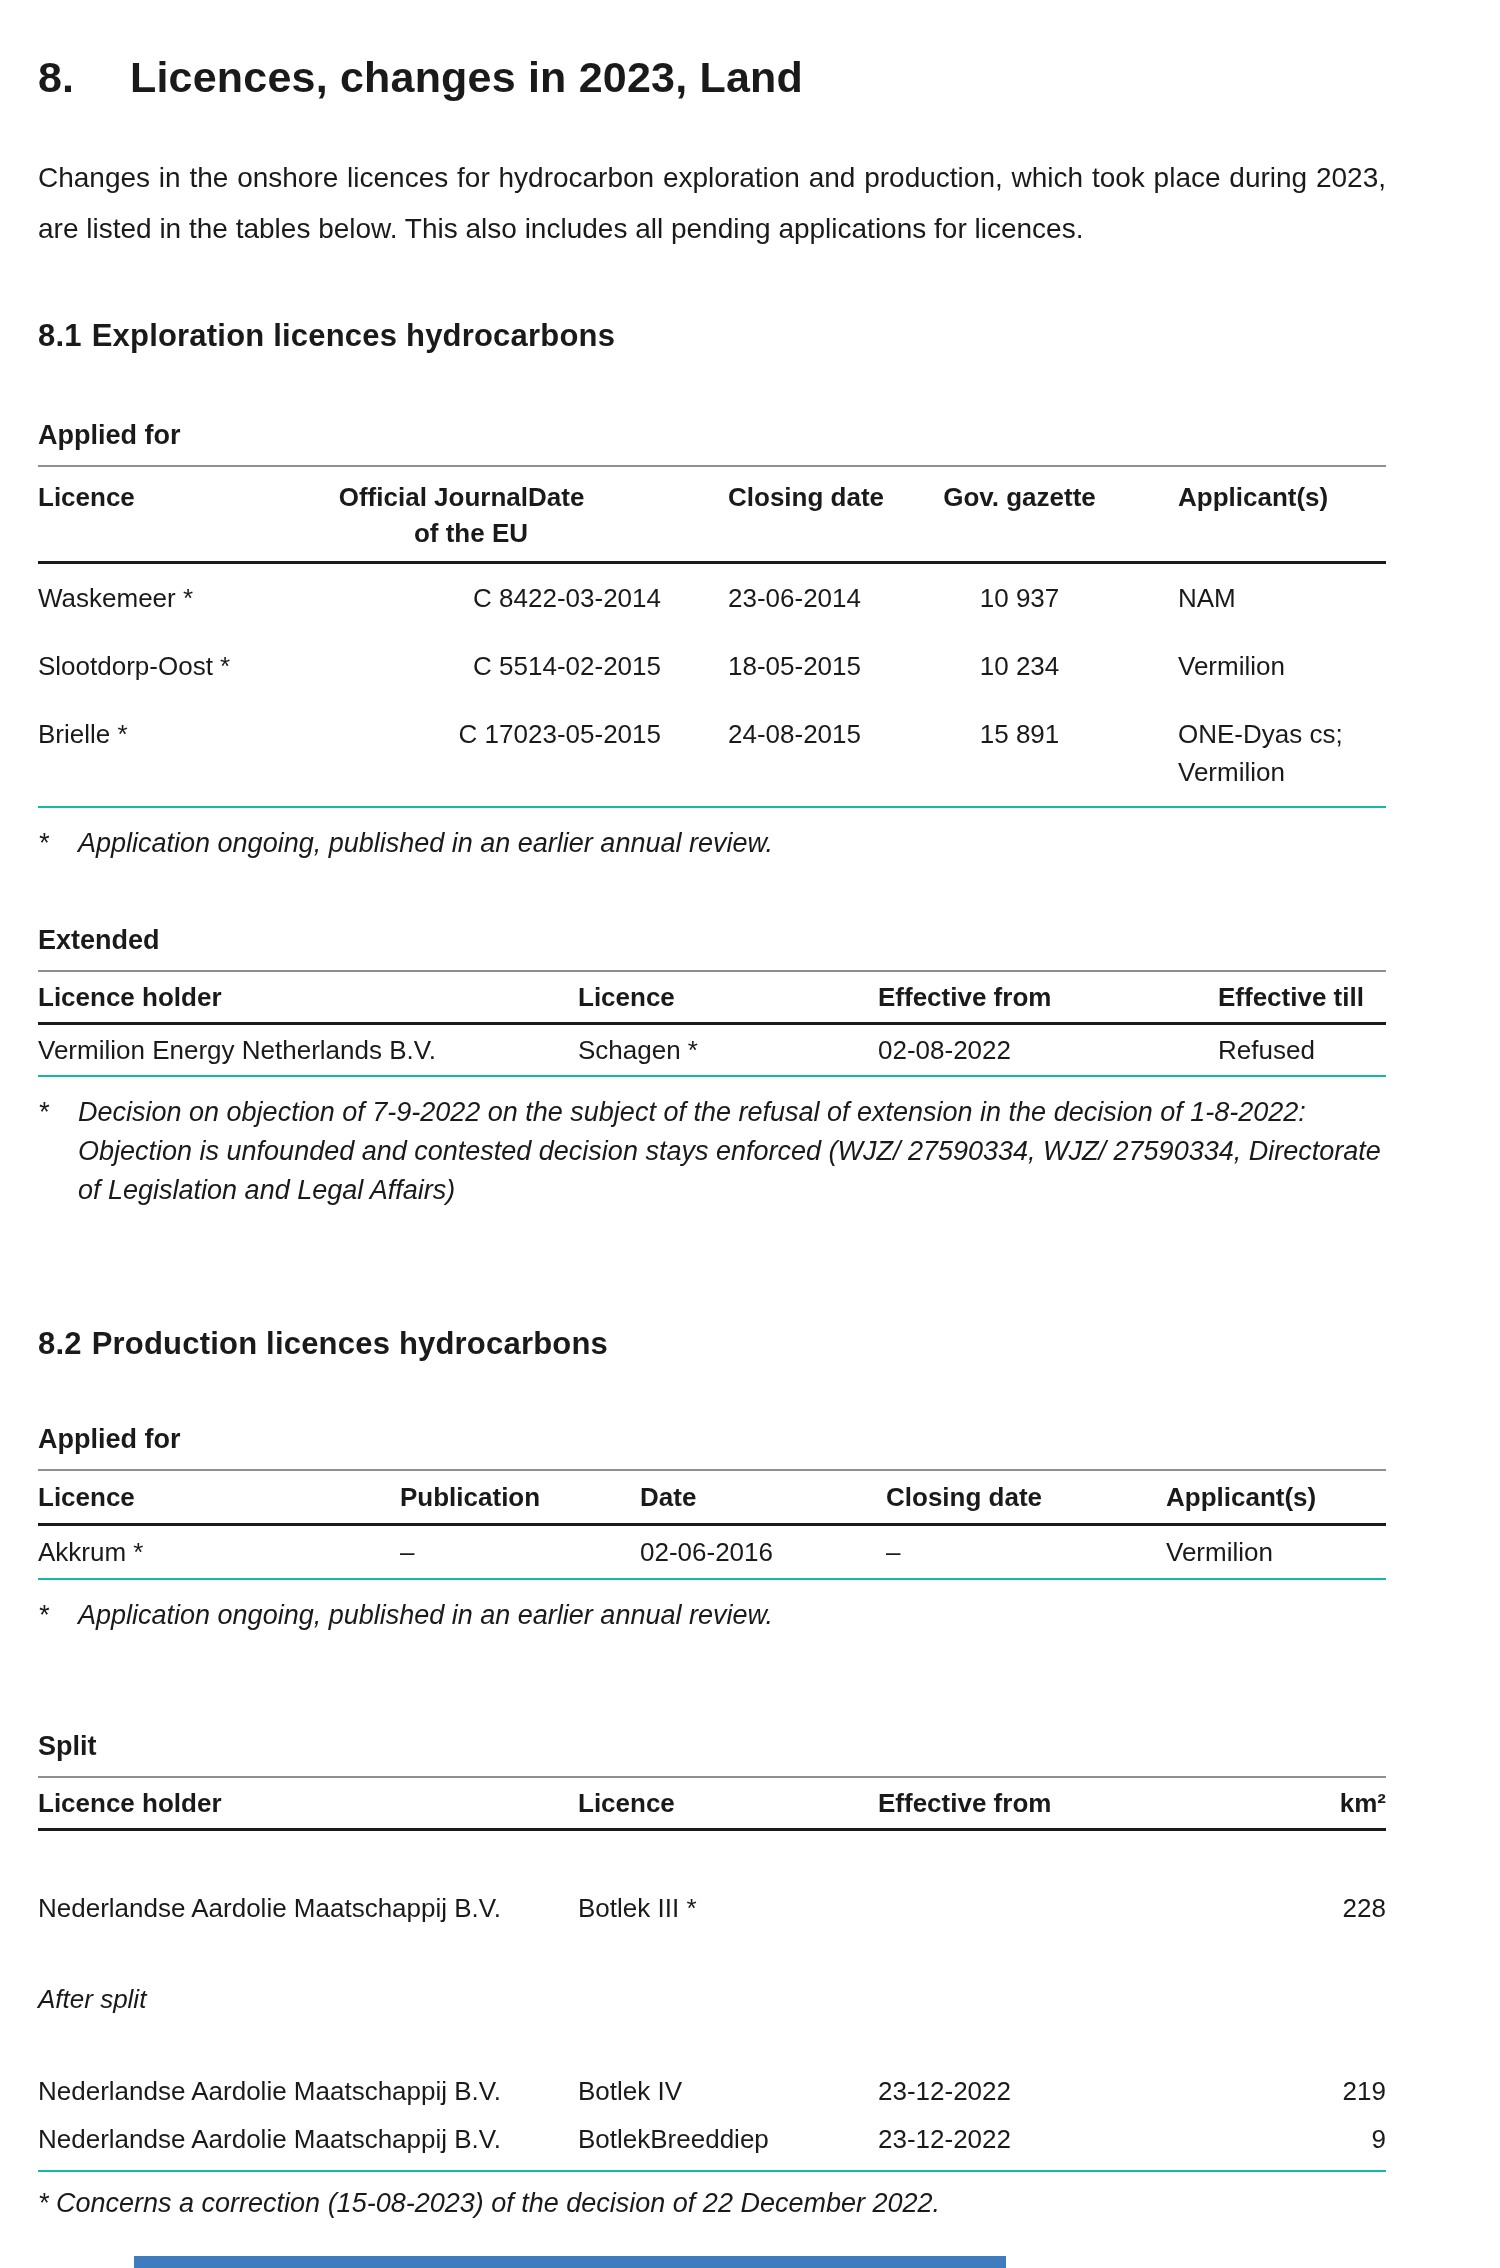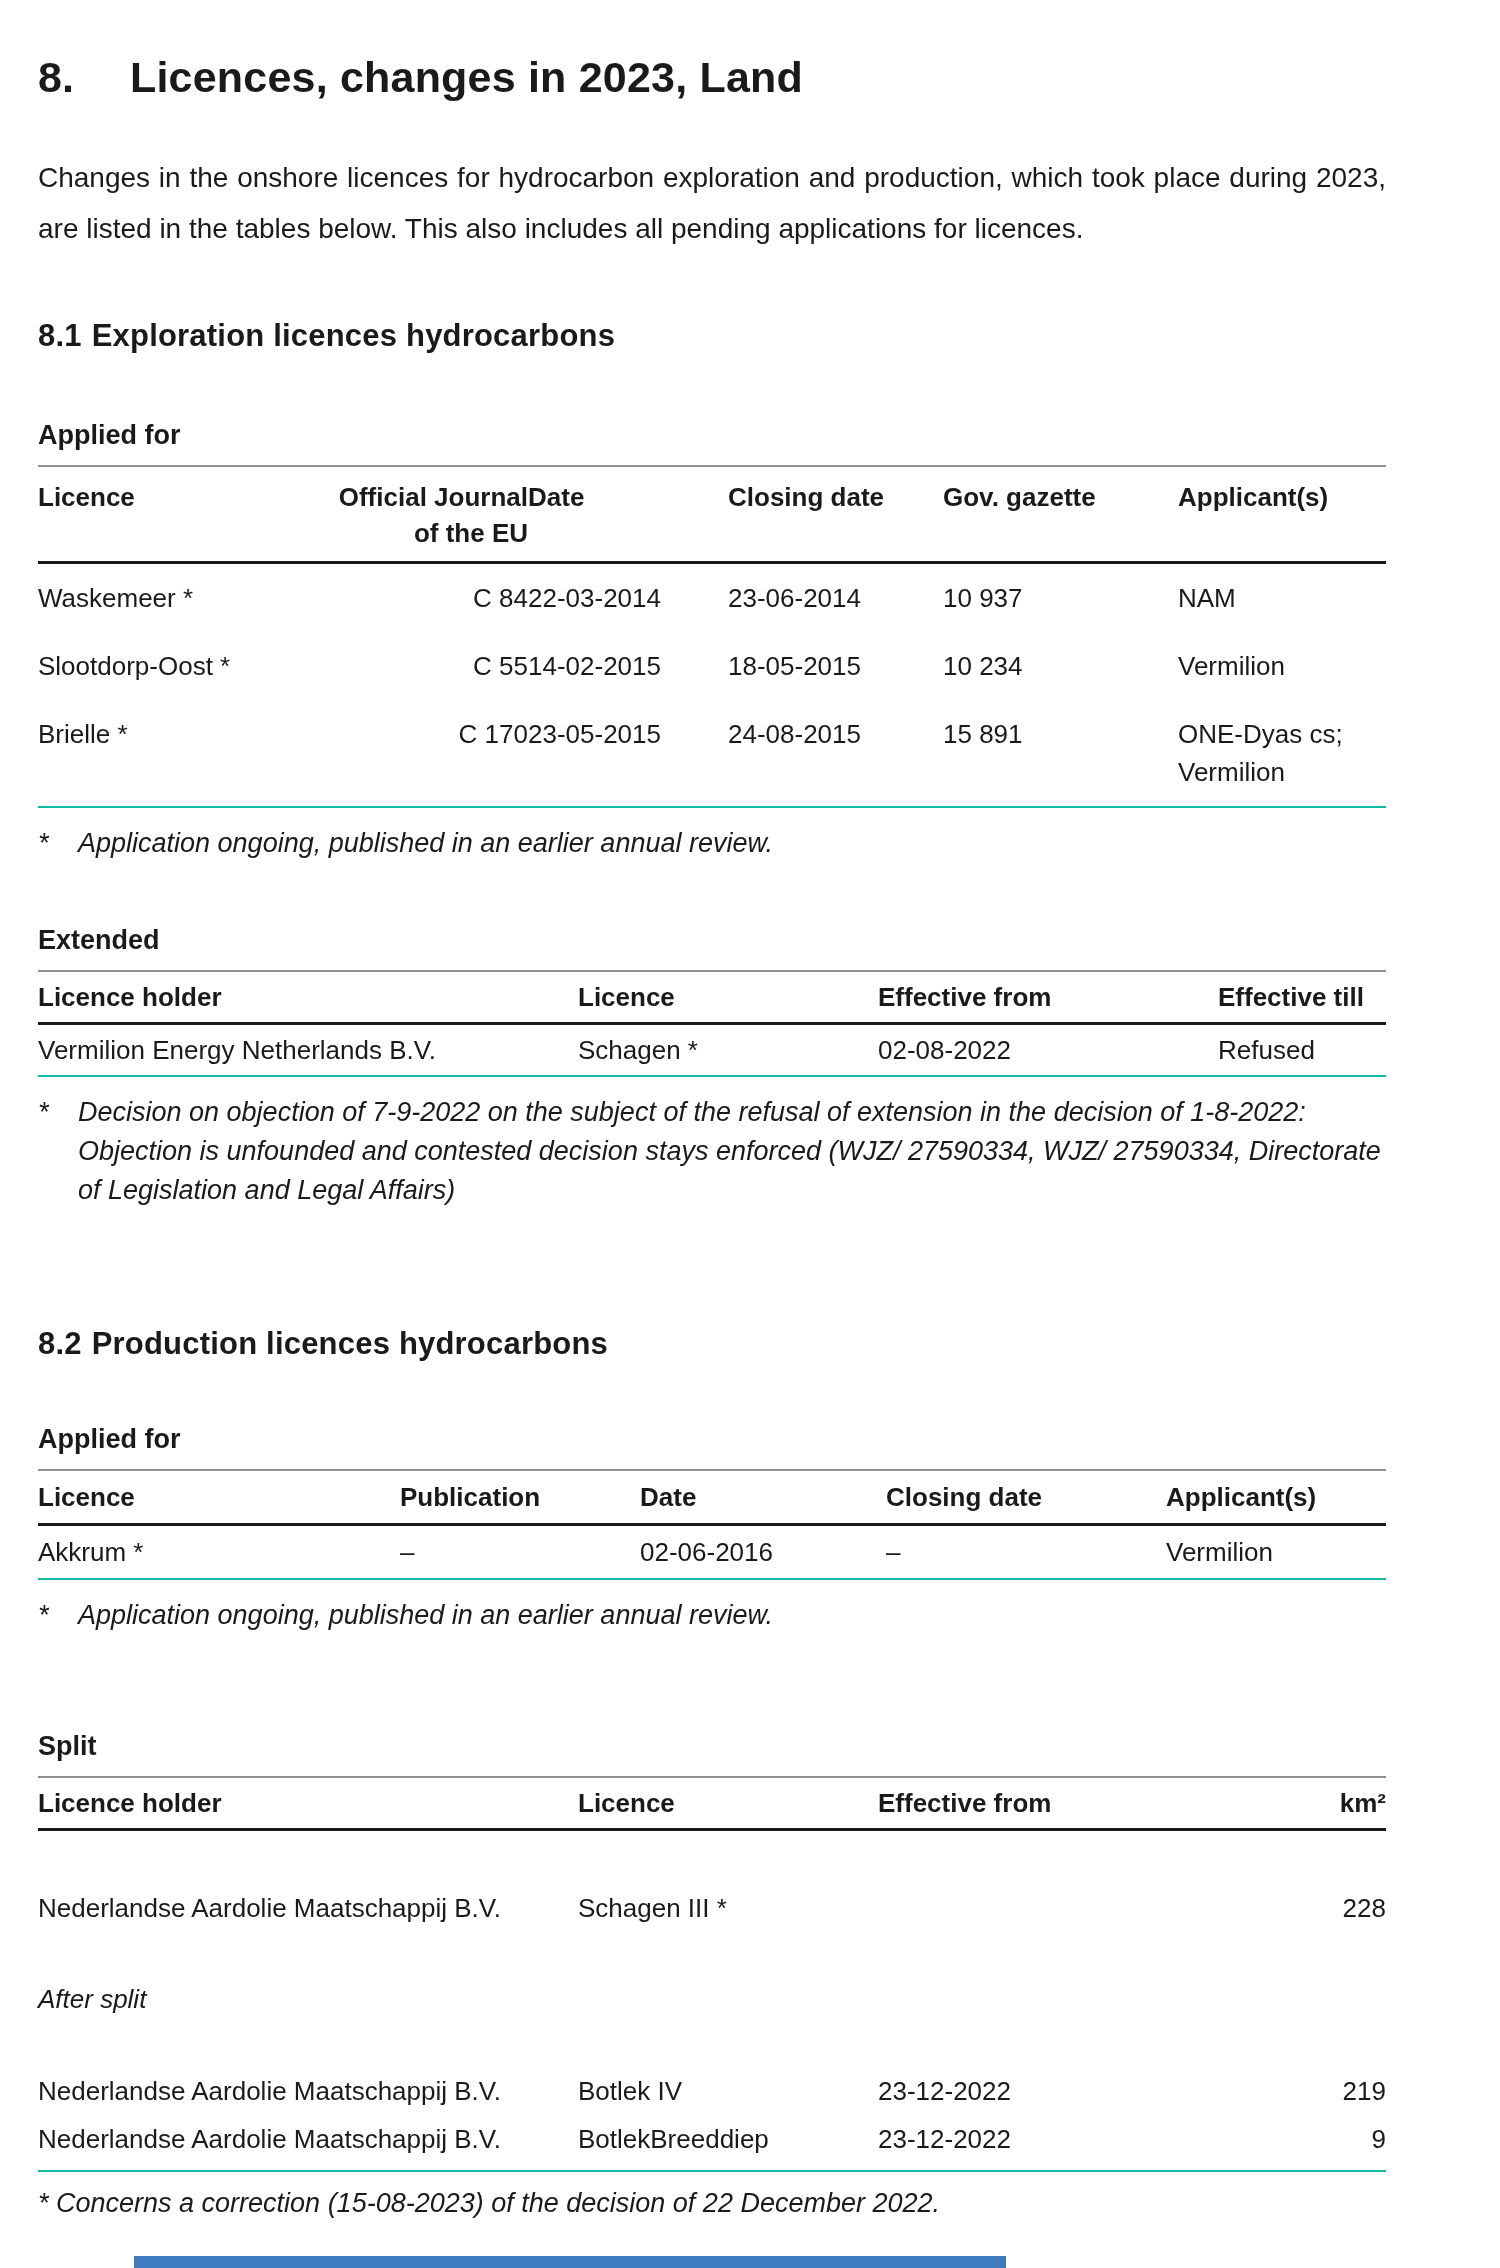--- a/index.html
+++ b/index.html
@@ -71,21 +71,21 @@
     padding: 15px 0;
     line-height: 38px;
   }
   
   .t-applied1 col.c1 { width: 270px; }
   .t-applied1 col.c2 { width: 220px; }
   .t-applied1 col.c3 { width: 200px; }
   .t-applied1 col.c4 { width: 215px; }
   .t-applied1 col.c5 { width: 165px; }
   .t-applied1 .center { text-align: right; }
-  .t-applied1 .right  { text-align: left; padding-right: 12px; margin-top: 12px; }
+  .t-applied1 .right  { text-align: center; padding-right: 12px; margin-top: 12px; }
   .t-applied1 .applicant { padding-left: 70px; }
   
   .t-holder col.c1 { width: 540px; }
   .t-holder col.c2 { width: 300px; }
   .t-holder col.c3 { width: 340px; }
   .t-holder td, .t-holder th { padding-top: 10px; padding-bottom: 10px; line-height: 30px; }
   .t-holder .right { text-align: right; }
   
   .t-applied2 col.c1 { width: 362px; }
   .t-applied2 col.c2 { width: 240px; }
@@ -267,21 +267,21 @@
       <tr>
         <th>Licence holder</th>
         <th>Licence</th>
         <th>Effective from</th>
         <th class="right">km²</th>
       </tr>
     </thead>
     <tbody>
       <tr>
         <td class="row-gap-lg">Nederlandse Aardolie Maatschappij B.V.</td>
-        <td class="row-gap-lg">Schagen III *</td>
+        <td class="row-gap-lg">Botlek III *</td>
         <td class="row-gap-lg"></td>
         <td class="row-gap-lg right">228</td>
       </tr>
       <tr>
         <td class="group-label row-gap-md" colspan="4">After split</td>
       </tr>
       <tr>
         <td class="row-gap-lg">Nederlandse Aardolie Maatschappij B.V.</td>
         <td class="row-gap-lg">Botlek IV</td>
         <td class="row-gap-lg">23-12-2022</td>

